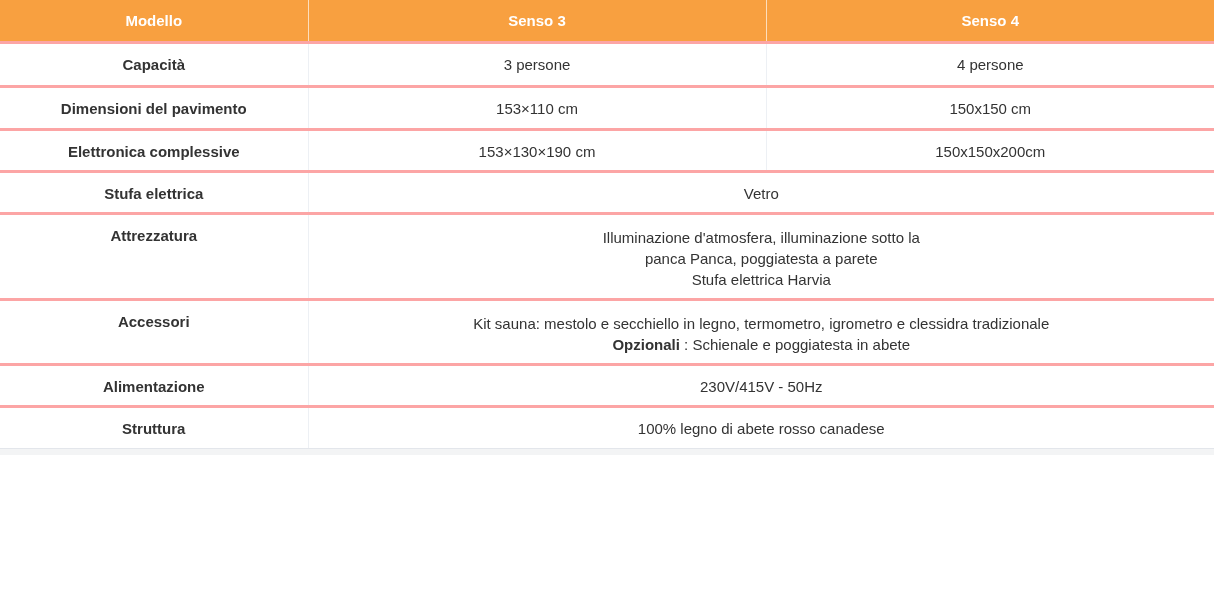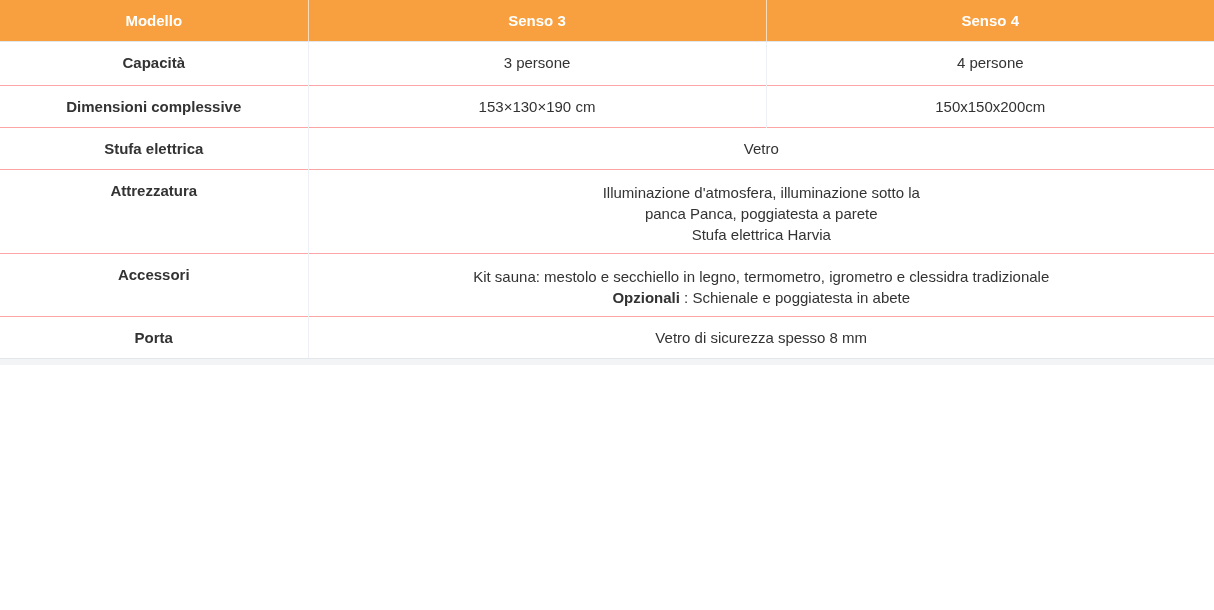--- a/index.html
+++ b/index.html
@@ -26,21 +26,21 @@
     font-weight: bold;
     font-size: 15px;
     height: 38px;
     text-align: center;
     vertical-align: middle;
     padding: 12px;
   }
   thead th.vdiv { border-left: 1px solid rgba(255,255,255,0.65); margin-top: 28px; }
 
   tbody th, tbody td {
-    border-top: 1px solid #fca5a5;
+    border-top: 3px solid #fca5a5;
     font-size: 15px;
     text-align: center;
     vertical-align: top;
     padding: 12px 10px 8px 10px;
     font-weight: normal;
   }
   tbody th {
     font-weight: bold;
     border-right: 1px solid #EDF0F4;
   }
@@ -76,22 +76,27 @@
       <th class="vdiv">Senso 3</th>
       <th class="vdiv">Senso 4</th>
     </tr>
   </thead>
   <tbody>
     <tr class="h44">
       <th>Capacità</th>
       <td class="divided">3 persone</td>
       <td>4 persone</td>
     </tr>
+    <tr class="h43">
+      <th>Dimensioni del pavimento</th>
+      <td class="divided">153×110 cm</td>
+      <td>150x150 cm</td>
+    </tr>
     <tr class="h42">
-      <th>Dimensioni complessive</th>
+      <th>Elettronica complessive</th>
       <td class="divided">153×130×190 cm</td>
       <td>150x150x200cm</td>
     </tr>
     <tr class="h42">
       <th>Stufa elettrica</th>
       <td colspan="2">Vetro</td>
     </tr>
     <tr class="h84">
       <th>Attrezzatura</th>
       <td colspan="2">
@@ -101,19 +106,23 @@
       </td>
     </tr>
     <tr class="h63">
       <th>Accessori</th>
       <td colspan="2">
         <div class="ml">Kit sauna: mestolo e secchiello in legno, termometro, igrometro e clessidra tradizionale</div>
         <div class="ml"><strong>Opzionali</strong><span> : Schienale e poggiatesta in abete</span></div>
       </td>
     </tr>
     <tr class="h42">
-      <th>Porta</th>
-      <td colspan="2">Vetro di sicurezza spesso 8 mm</td>
+      <th>Alimentazione</th>
+      <td colspan="2">230V/415V - 50Hz</td>
+    </tr>
+    <tr class="h42">
+      <th>Struttura</th>
+      <td colspan="2">100% legno di abete rosso canadese</td>
     </tr>
   </tbody>
 </table>
 
 <div class="below-strip"></div>
 
 </body></html>

